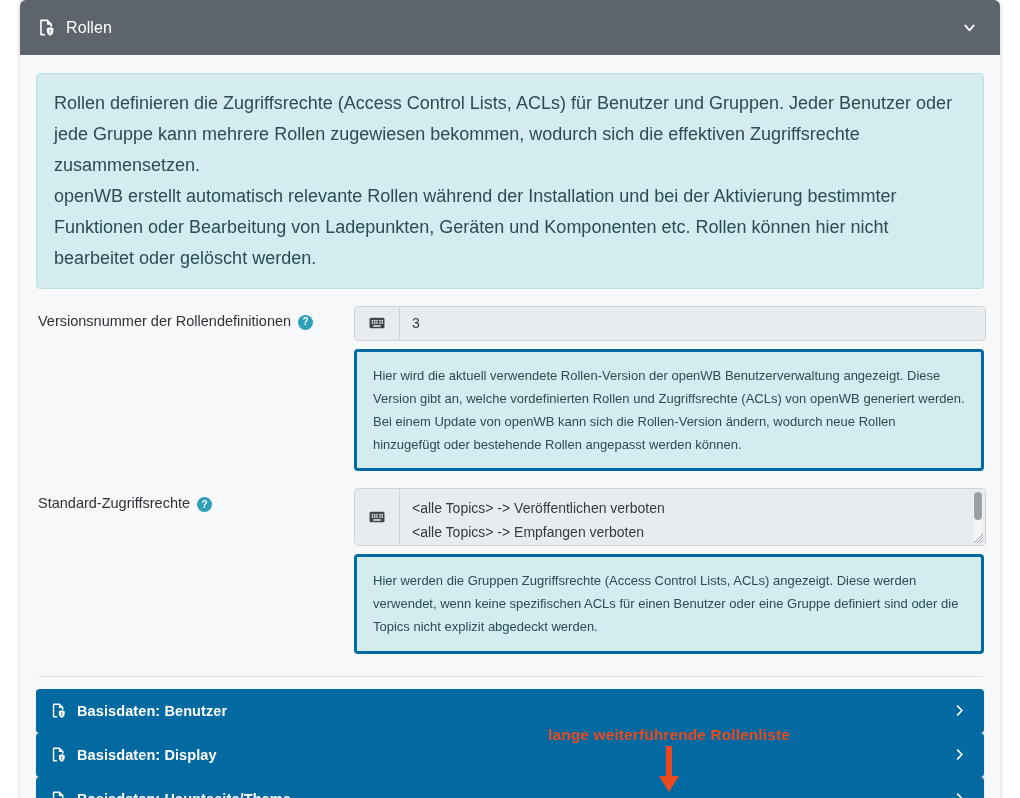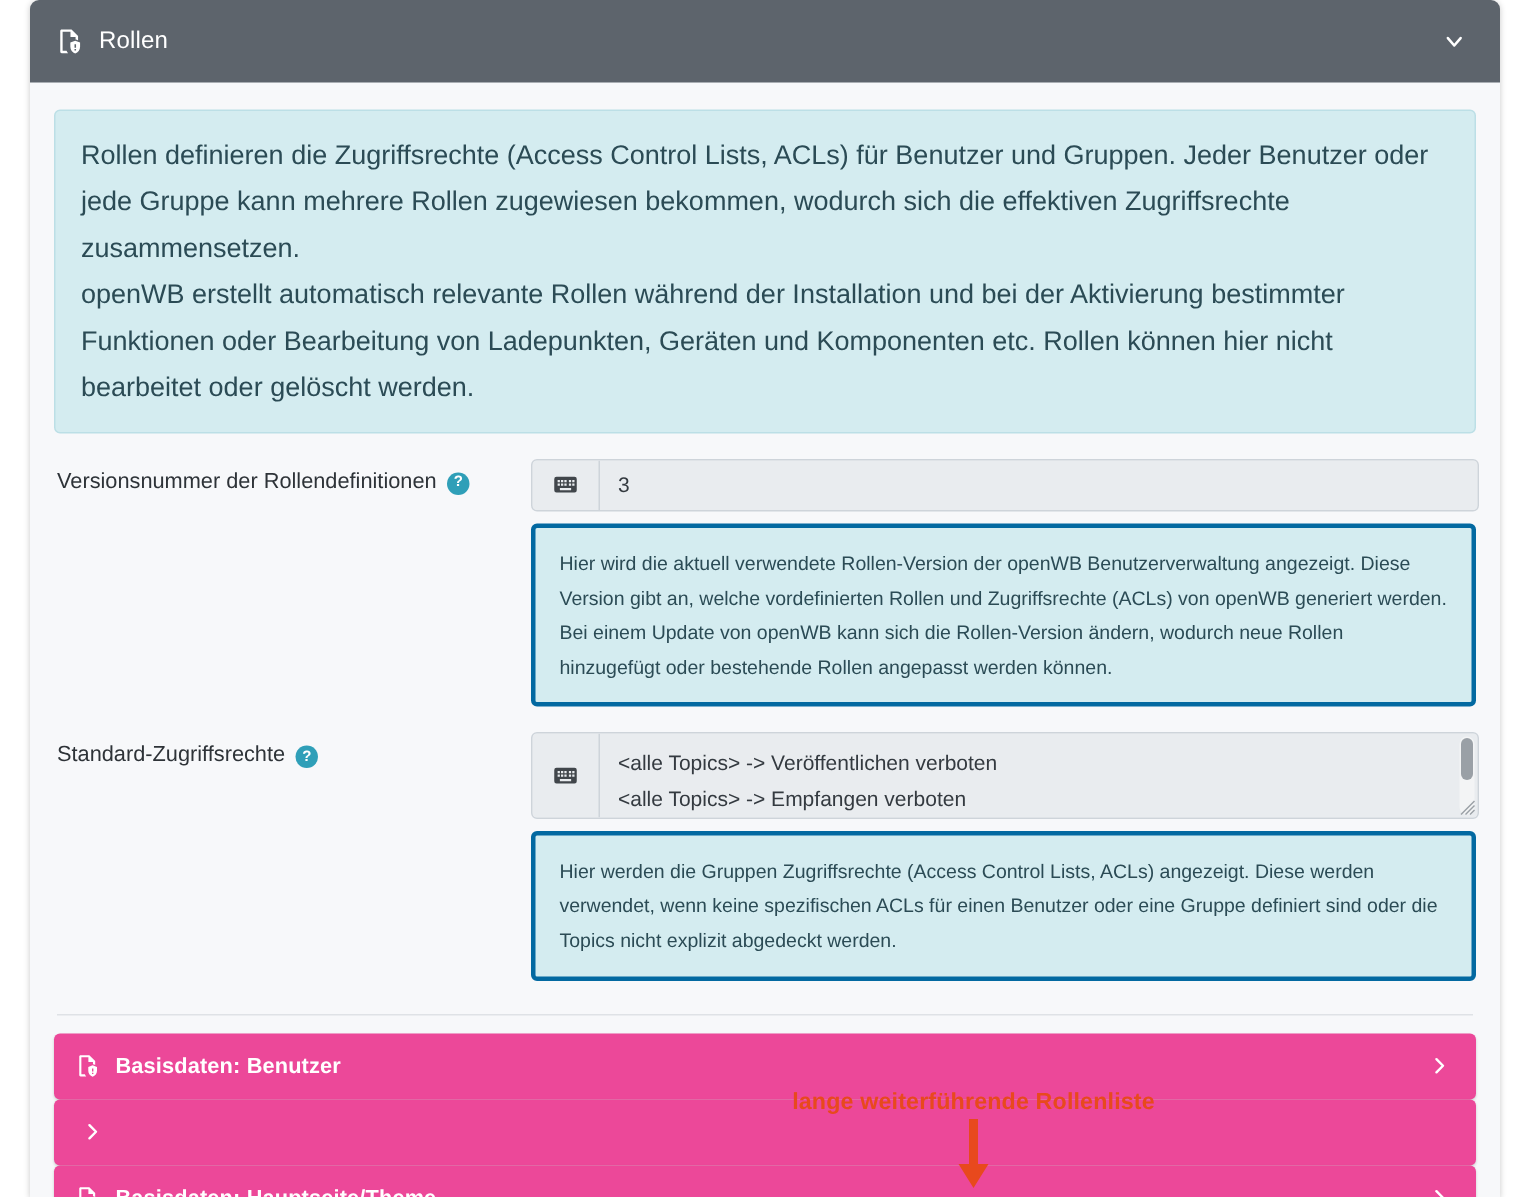--- a/index.html
+++ b/index.html
@@ -198,21 +198,21 @@
 
   .divider {
     margin: 22px 2px 0 2px;
     border-top: 1px solid #dfe2e6;
   }
 
   
   .accordion { margin-top: 12px; }
   .acc-item {
     height: 44px;
-    background: #ec4899;
+    background: #0369a1;
     border-radius: 4px;
     display: flex;
     align-items: center;
     padding: 0 14px 0 14px;
     box-sizing: border-box;
     box-shadow: 0 1px 2px rgba(0,0,0,0.18);
     cursor: pointer;
     gap: 25px;
   }
   .acc-label-wrap {
@@ -232,21 +232,21 @@
     display: flex;
     align-items: center;
     justify-content: center;
     width: 22px;
     height: 22px;
   }
 
   
   .annotation {
     position: absolute;
-    left: 489px;
+    left: 509px;
     top: 726px;
     width: 320px;
     pointer-events: none;
     z-index: 50;
   }
   .annotation-text {
     color: #e8491d;
     font-size: 15.5px;
     font-weight: bold;
     text-align: center;
@@ -356,20 +356,29 @@
           <span class="acc-label">Basisdaten: Benutzer</span>
         </div>
         <span class="acc-chevron">
           <svg class="icon-svg" width="15" height="15" viewBox="0 0 24 24" fill="none" stroke="#ffffff" stroke-width="2.6" stroke-linecap="round" stroke-linejoin="round">
             <polyline points="9 5 16 12 9 19"></polyline>
           </svg>
         </span>
       </div>
 
       <div class="acc-item">
+        <div class="acc-label-wrap">
+          <span>
+            <svg class="icon-svg" width="17" height="17" viewBox="0 0 24 24" fill="#ffffff">
+              <path d="M13.5 2H5.2C4.5 2 4 2.6 4 3.2v17.6c0 .6.5 1.2 1.2 1.2h5.4a7 7 0 0 1-1.3-2.1H6V4.1h6.6v4.3h4.3v2.2c.8.1 1.5.4 2.1.8V7.5L13.5 2z"></path>
+              <path d="M16.6 11.6l-4.1 1.5v3.6c0 2.6 1.7 4.9 4.1 5.6 2.4-.7 4.1-3 4.1-5.6v-3.6l-4.1-1.5zm.7 8.2h-1.3v-1.3h1.3v1.3zm0-2.3h-1.3v-3h1.3v3z"></path>
+            </svg>
+          </span>
+          <span class="acc-label">Basisdaten: Display</span>
+        </div>
         <span class="acc-chevron">
           <svg class="icon-svg" width="15" height="15" viewBox="0 0 24 24" fill="none" stroke="#ffffff" stroke-width="2.6" stroke-linecap="round" stroke-linejoin="round">
             <polyline points="9 5 16 12 9 19"></polyline>
           </svg>
         </span>
       </div>
 
       <div class="acc-item">
         <div class="acc-label-wrap">
           <span>

